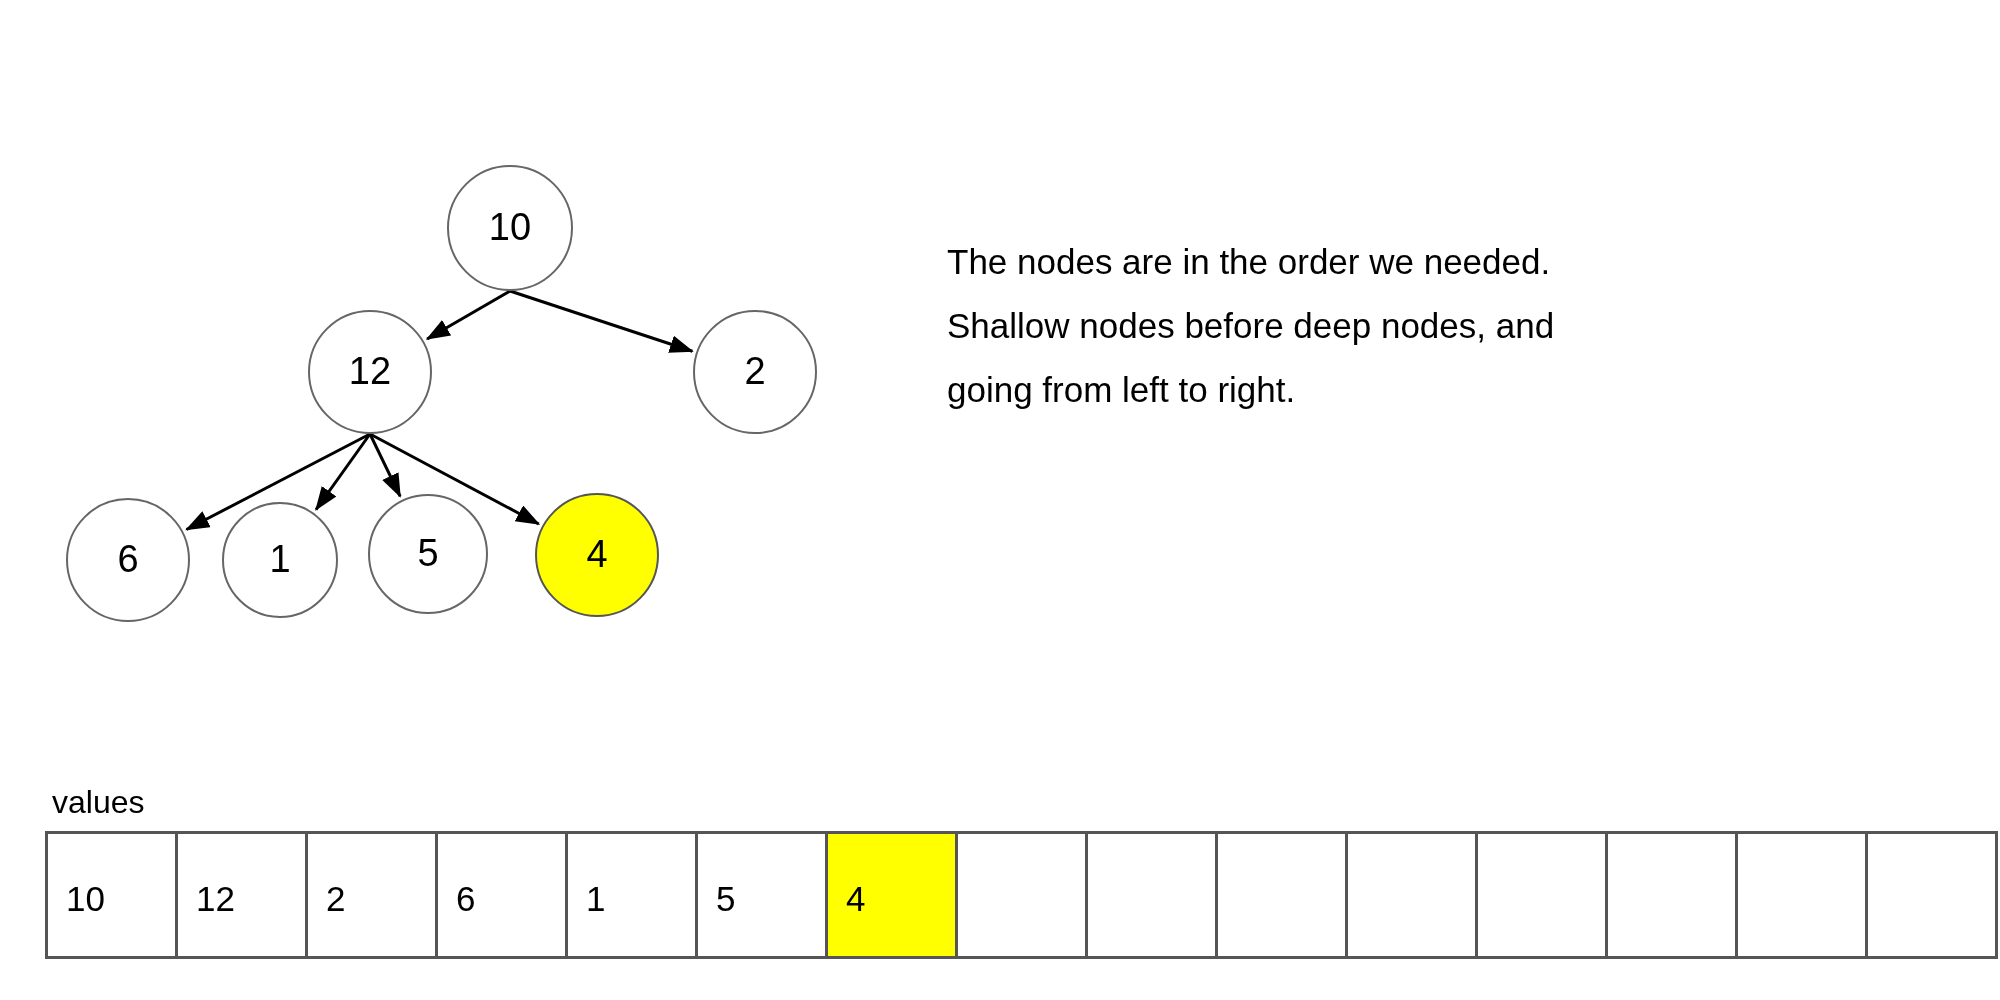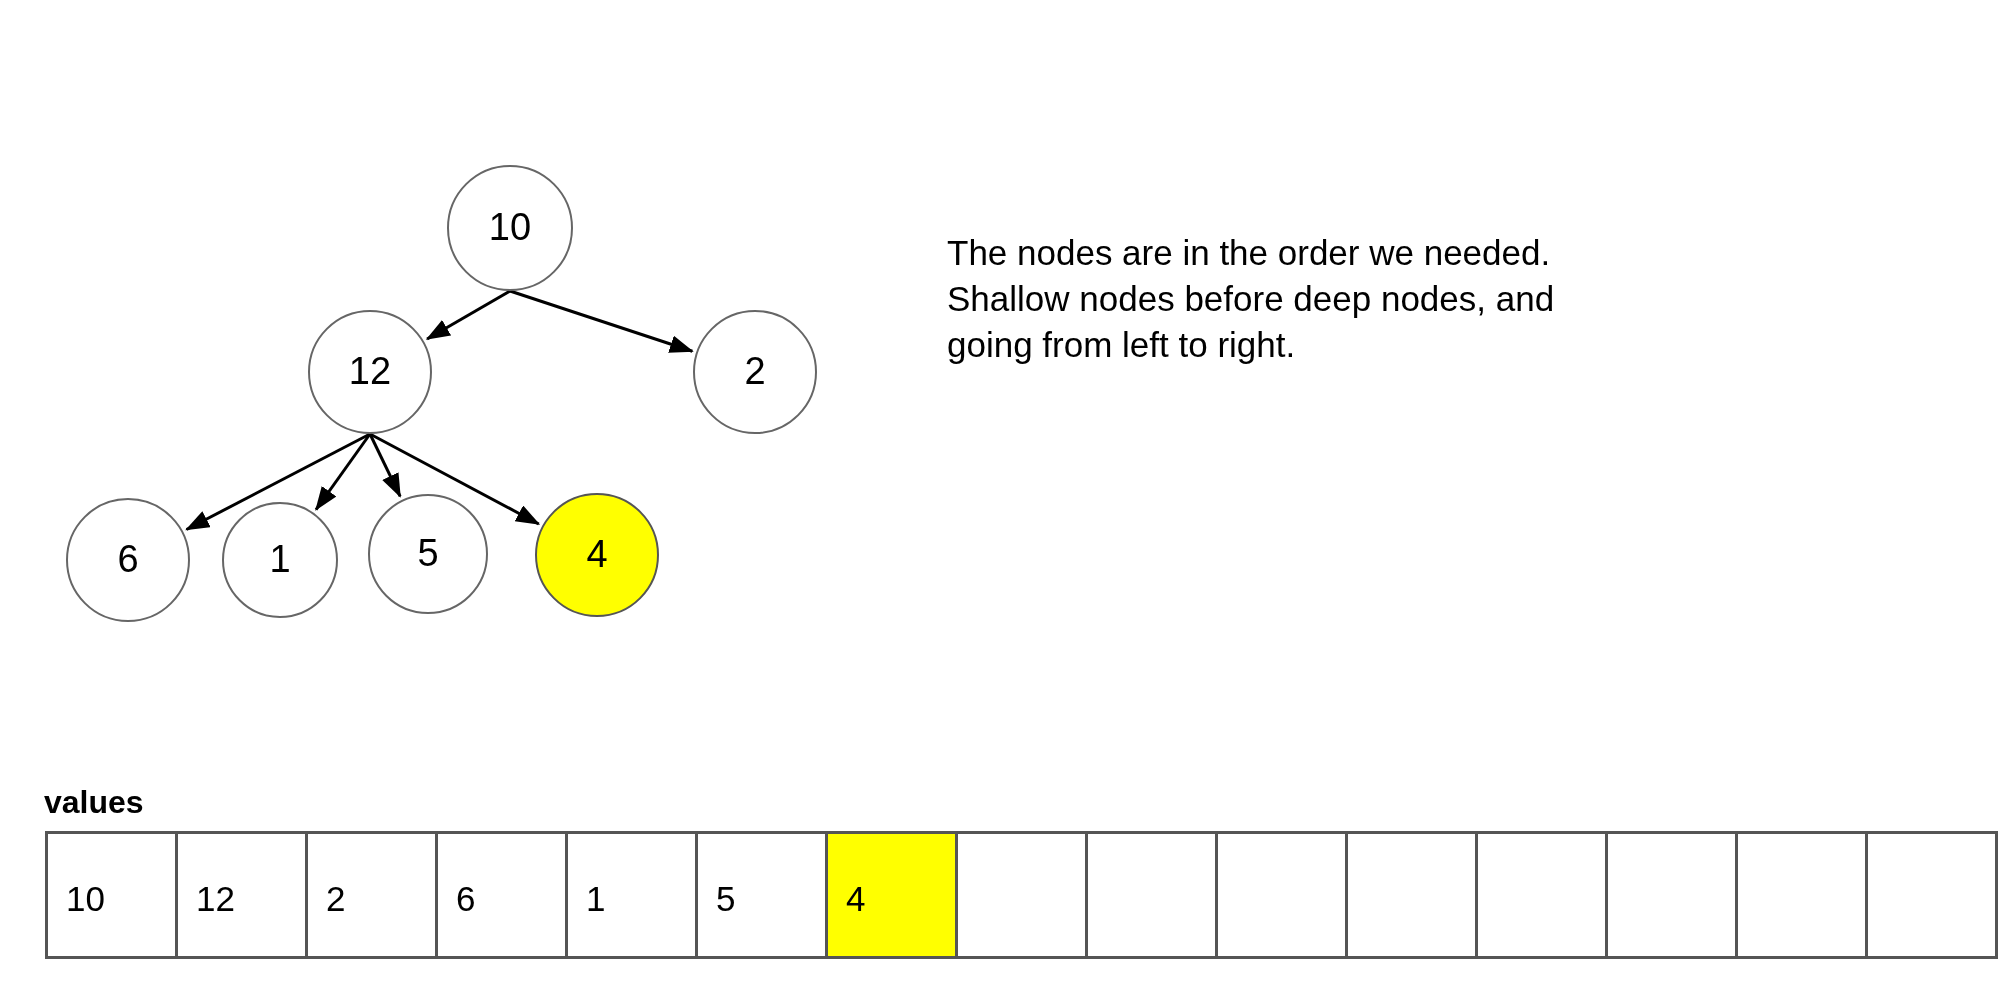--- a/index.html
+++ b/index.html
@@ -47,31 +47,31 @@
     display: block;
     transform: translateY(-1px);
   }
 
   .explain-text {
     position: absolute;
     left: 947px;
     top: 230px;
     width: 700px;
     font-size: 35px;
-    line-height: 46px;
+    line-height: 64px;
     color: #000000;
     white-space: pre-line;
   }
 
   .values-label {
     position: absolute;
-    left: 44px;
+    left: 52px;
     top: 784px;
     font-size: 32px;
-    font-weight: bold;
+    font-weight: normal;
     color: #000000;
   }
 
   #values-array {
     position: absolute;
     left: 45px;
     top: 831px;
     height: 128px;
     display: flex;
     border-top: 3px solid #555555;

